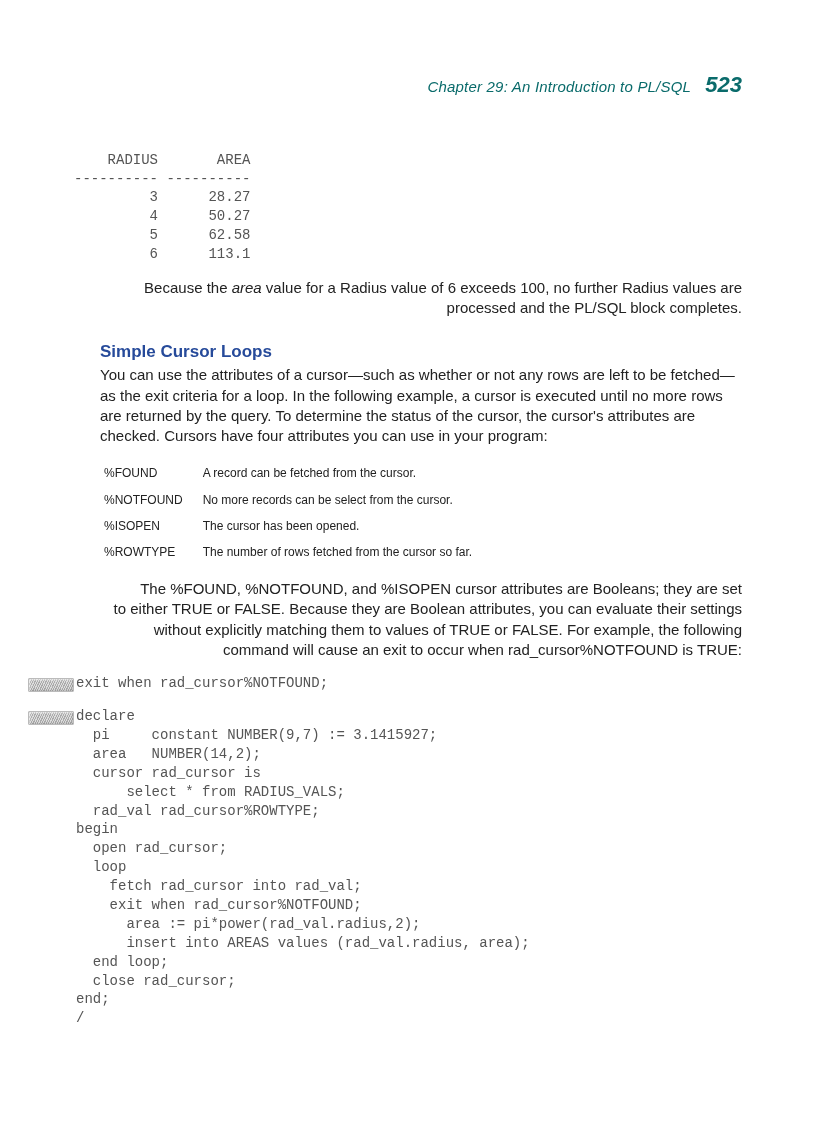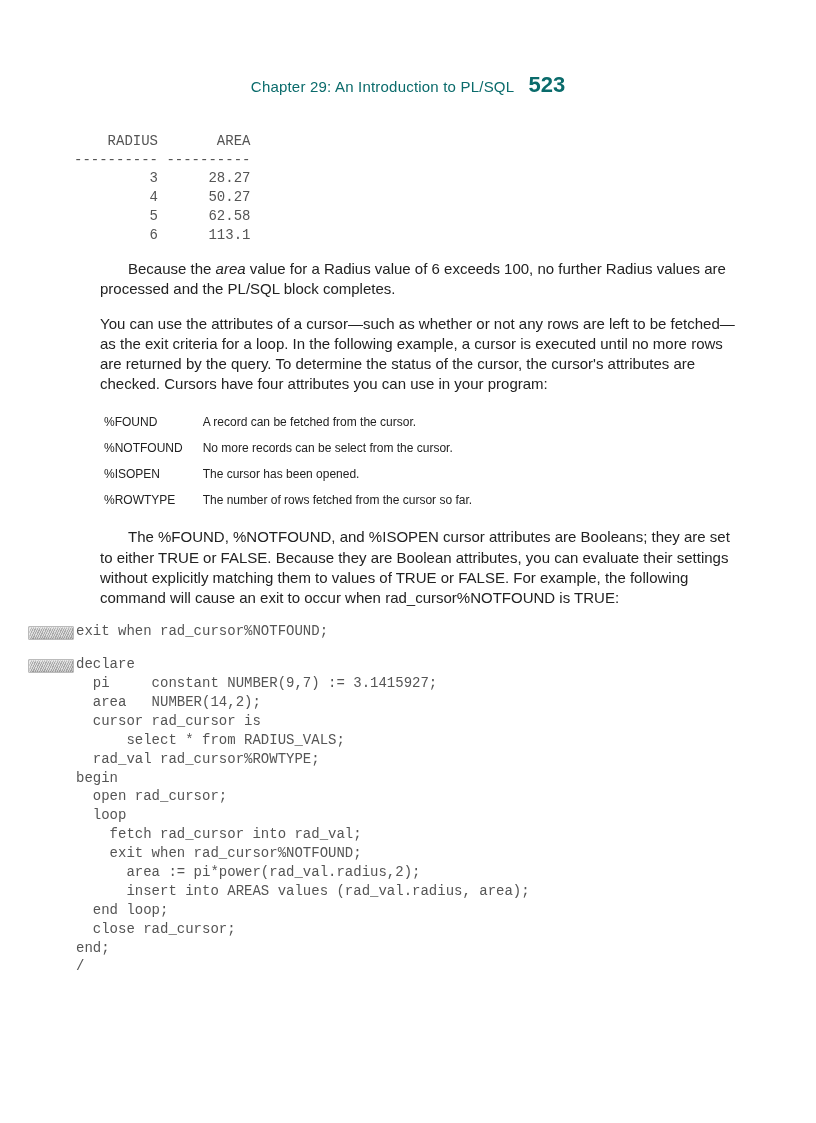--- a/index.html
+++ b/index.html
@@ -10,22 +10,23 @@
     font-family: "Optima", "Candara", "Segoe UI", sans-serif;
     color: #222;
     font-size: 15px;
     line-height: 1.35;
   }
   .page {
     padding: 70px 74px 60px 74px;
     position: relative;
   }
   .running-head {
-    text-align: center;
-    margin-bottom: 32px;
+    text-align: right;
+    margin-bottom: 51px;
+    font-style: italic;
   }
   .chapter-label {
     color: #0a6b6b;
     font-size: 15px;
     letter-spacing: 0.2px;
   }
   .page-number {
     color: #0a6b6b;
     font-weight: 700;
     font-size: 22px;
@@ -34,20 +35,21 @@
   pre.codeblock {
     font-family: "Courier New", monospace;
     font-size: 14px;
     color: #555;
     white-space: pre;
     margin: 0 0 14px 0;
     line-height: 1.35;
   }
   .para {
     margin: 0 0 14px 26px;
+    text-align: right;
   }
   .para.body {
     text-indent: 28px;
     margin-left: 26px;
     margin-right: 0;
   }
   .italic {
     font-style: italic;
   }
   .h2 {
@@ -110,20 +112,21 @@
 ---------- ----------
          3      28.27
          4      50.27
          5      62.58
          6      113.1</pre>
 
   <p class="para body">
     <span>Because the </span><span class="italic">area</span><span> value for a Radius value of 6 exceeds 100, no further Radius values are processed and the PL/SQL block completes.</span>
   </p>
 
+  <div class="h2">Simple Cursor Loops</div>
 
   <p class="followpara">You can use the attributes of a cursor—such as whether or not any rows are left to be fetched—as the exit criteria for a loop. In the following example, a cursor is executed until no more rows are returned by the query. To determine the status of the cursor, the cursor's attributes are checked. Cursors have four attributes you can use in your program:</p>
 
   <table class="attrs">
     <tbody>
         <tr>
       <td class="key">%FOUND</td>
       <td>A record can be fetched from the cursor.</td>
     </tr>
     <tr>

